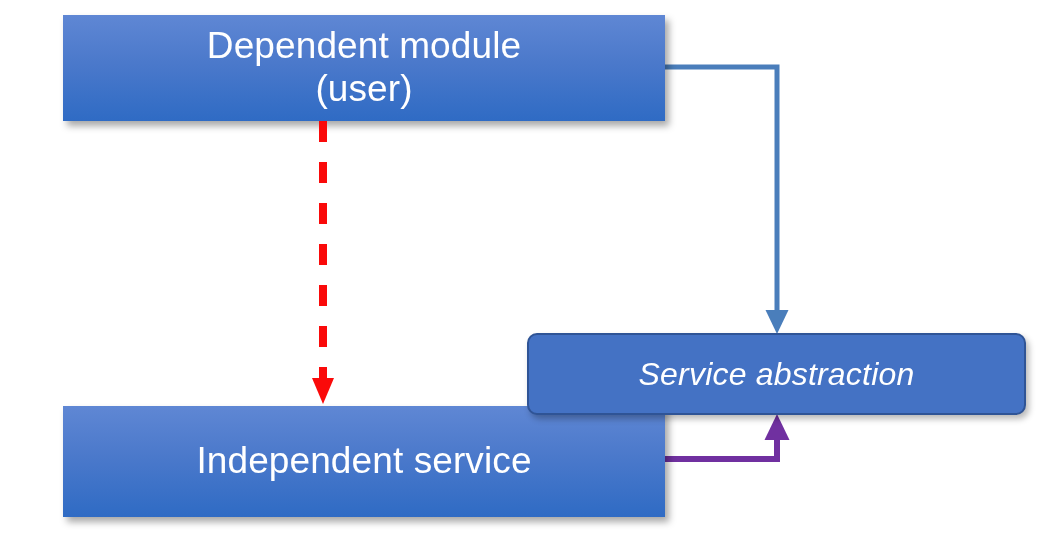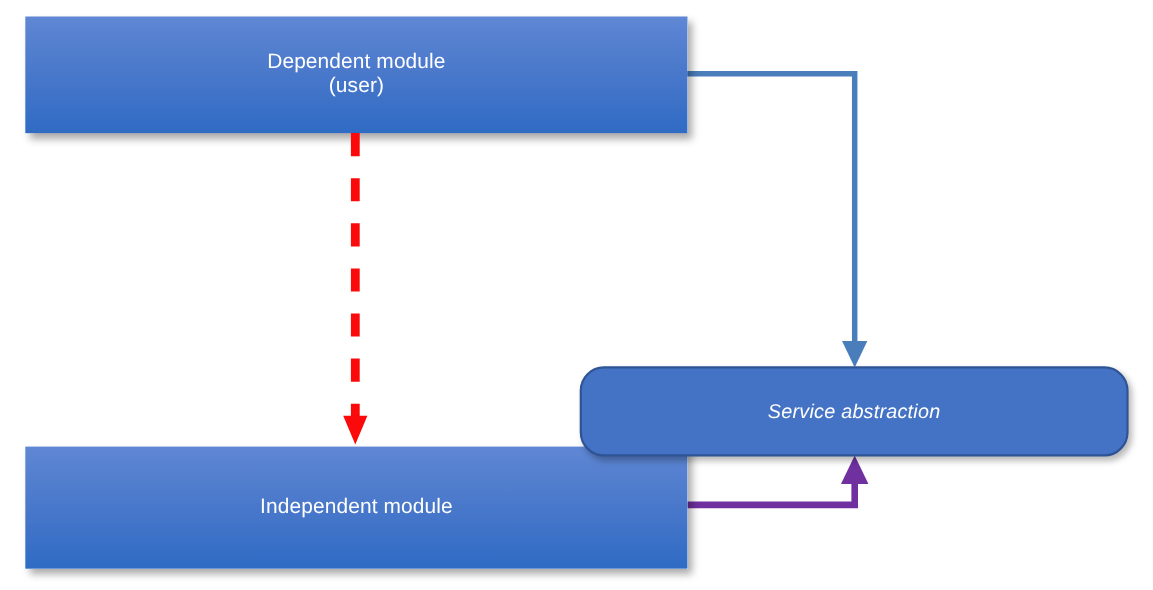--- a/index.html
+++ b/index.html
@@ -24,24 +24,25 @@
   .module-box {
     position: absolute;
     box-sizing: border-box;
     display: flex;
     flex-direction: column;
     align-items: center;
     justify-content: center;
     color: #ffffff;
     text-align: left;
     line-height: 1.16;
-    font-size: 19px;
+    font-size: 37px;
     letter-spacing: 0.1px;
     box-shadow: 4px 5px 7px rgba(0,0,0,0.34);
     z-index: 3;
+    margin-left: 40px;
   }
 
   .module-box .line {
     display: block;
     white-space: nowrap;
   }
 
   #box-dependent {
     left: 23px;
     top: 15px;
@@ -60,27 +61,27 @@
 
   #box-service {
     position: absolute;
     left: 527px;
     top: 333px;
     width: 499px;
     height: 82px;
     box-sizing: border-box;
     background: #4472c4;
     border: 2.5px solid #2f5496;
-    border-radius: 22px;
+    border-radius: 10px;
     display: flex;
     align-items: center;
     justify-content: center;
     color: #ffffff;
     font-style: italic;
-    font-size: 18px;
+    font-size: 32px;
     letter-spacing: 0.2px;
     box-shadow: 3px 4px 6px rgba(0,0,0,0.28);
     z-index: 4;
   }
 
   
   #connectors {
     position: absolute;
     left: 0;
     top: 0;
@@ -107,21 +108,21 @@
       <path d="M 777 414 L 764.5 440 L 789.5 440 Z" fill="#7030a0"></path>
     </g>
   </svg>
 
   <div id="box-dependent" class="module-box">
     <span class="line">Dependent module</span>
     <span class="line">(user)</span>
   </div>
 
   <div id="box-independent" class="module-box">
-    <span class="line">Independent module</span>
+    <span class="line">Independent service</span>
   </div>
 
   <div id="box-service">
     <span>Service abstraction</span>
   </div>
 
   <svg class="front" id="connectors-front" viewBox="0 0 1048 536" width="1048" height="536" style="position:absolute;left:0;top:0;z-index:6;">
     <g>
       <line x1="323" y1="121" x2="323" y2="382" stroke="#fa0a0a" stroke-width="8" stroke-dasharray="21 20"></line>
       <path d="M 323 404 L 312 378 L 334 378 Z" fill="#fa0a0a"></path>

